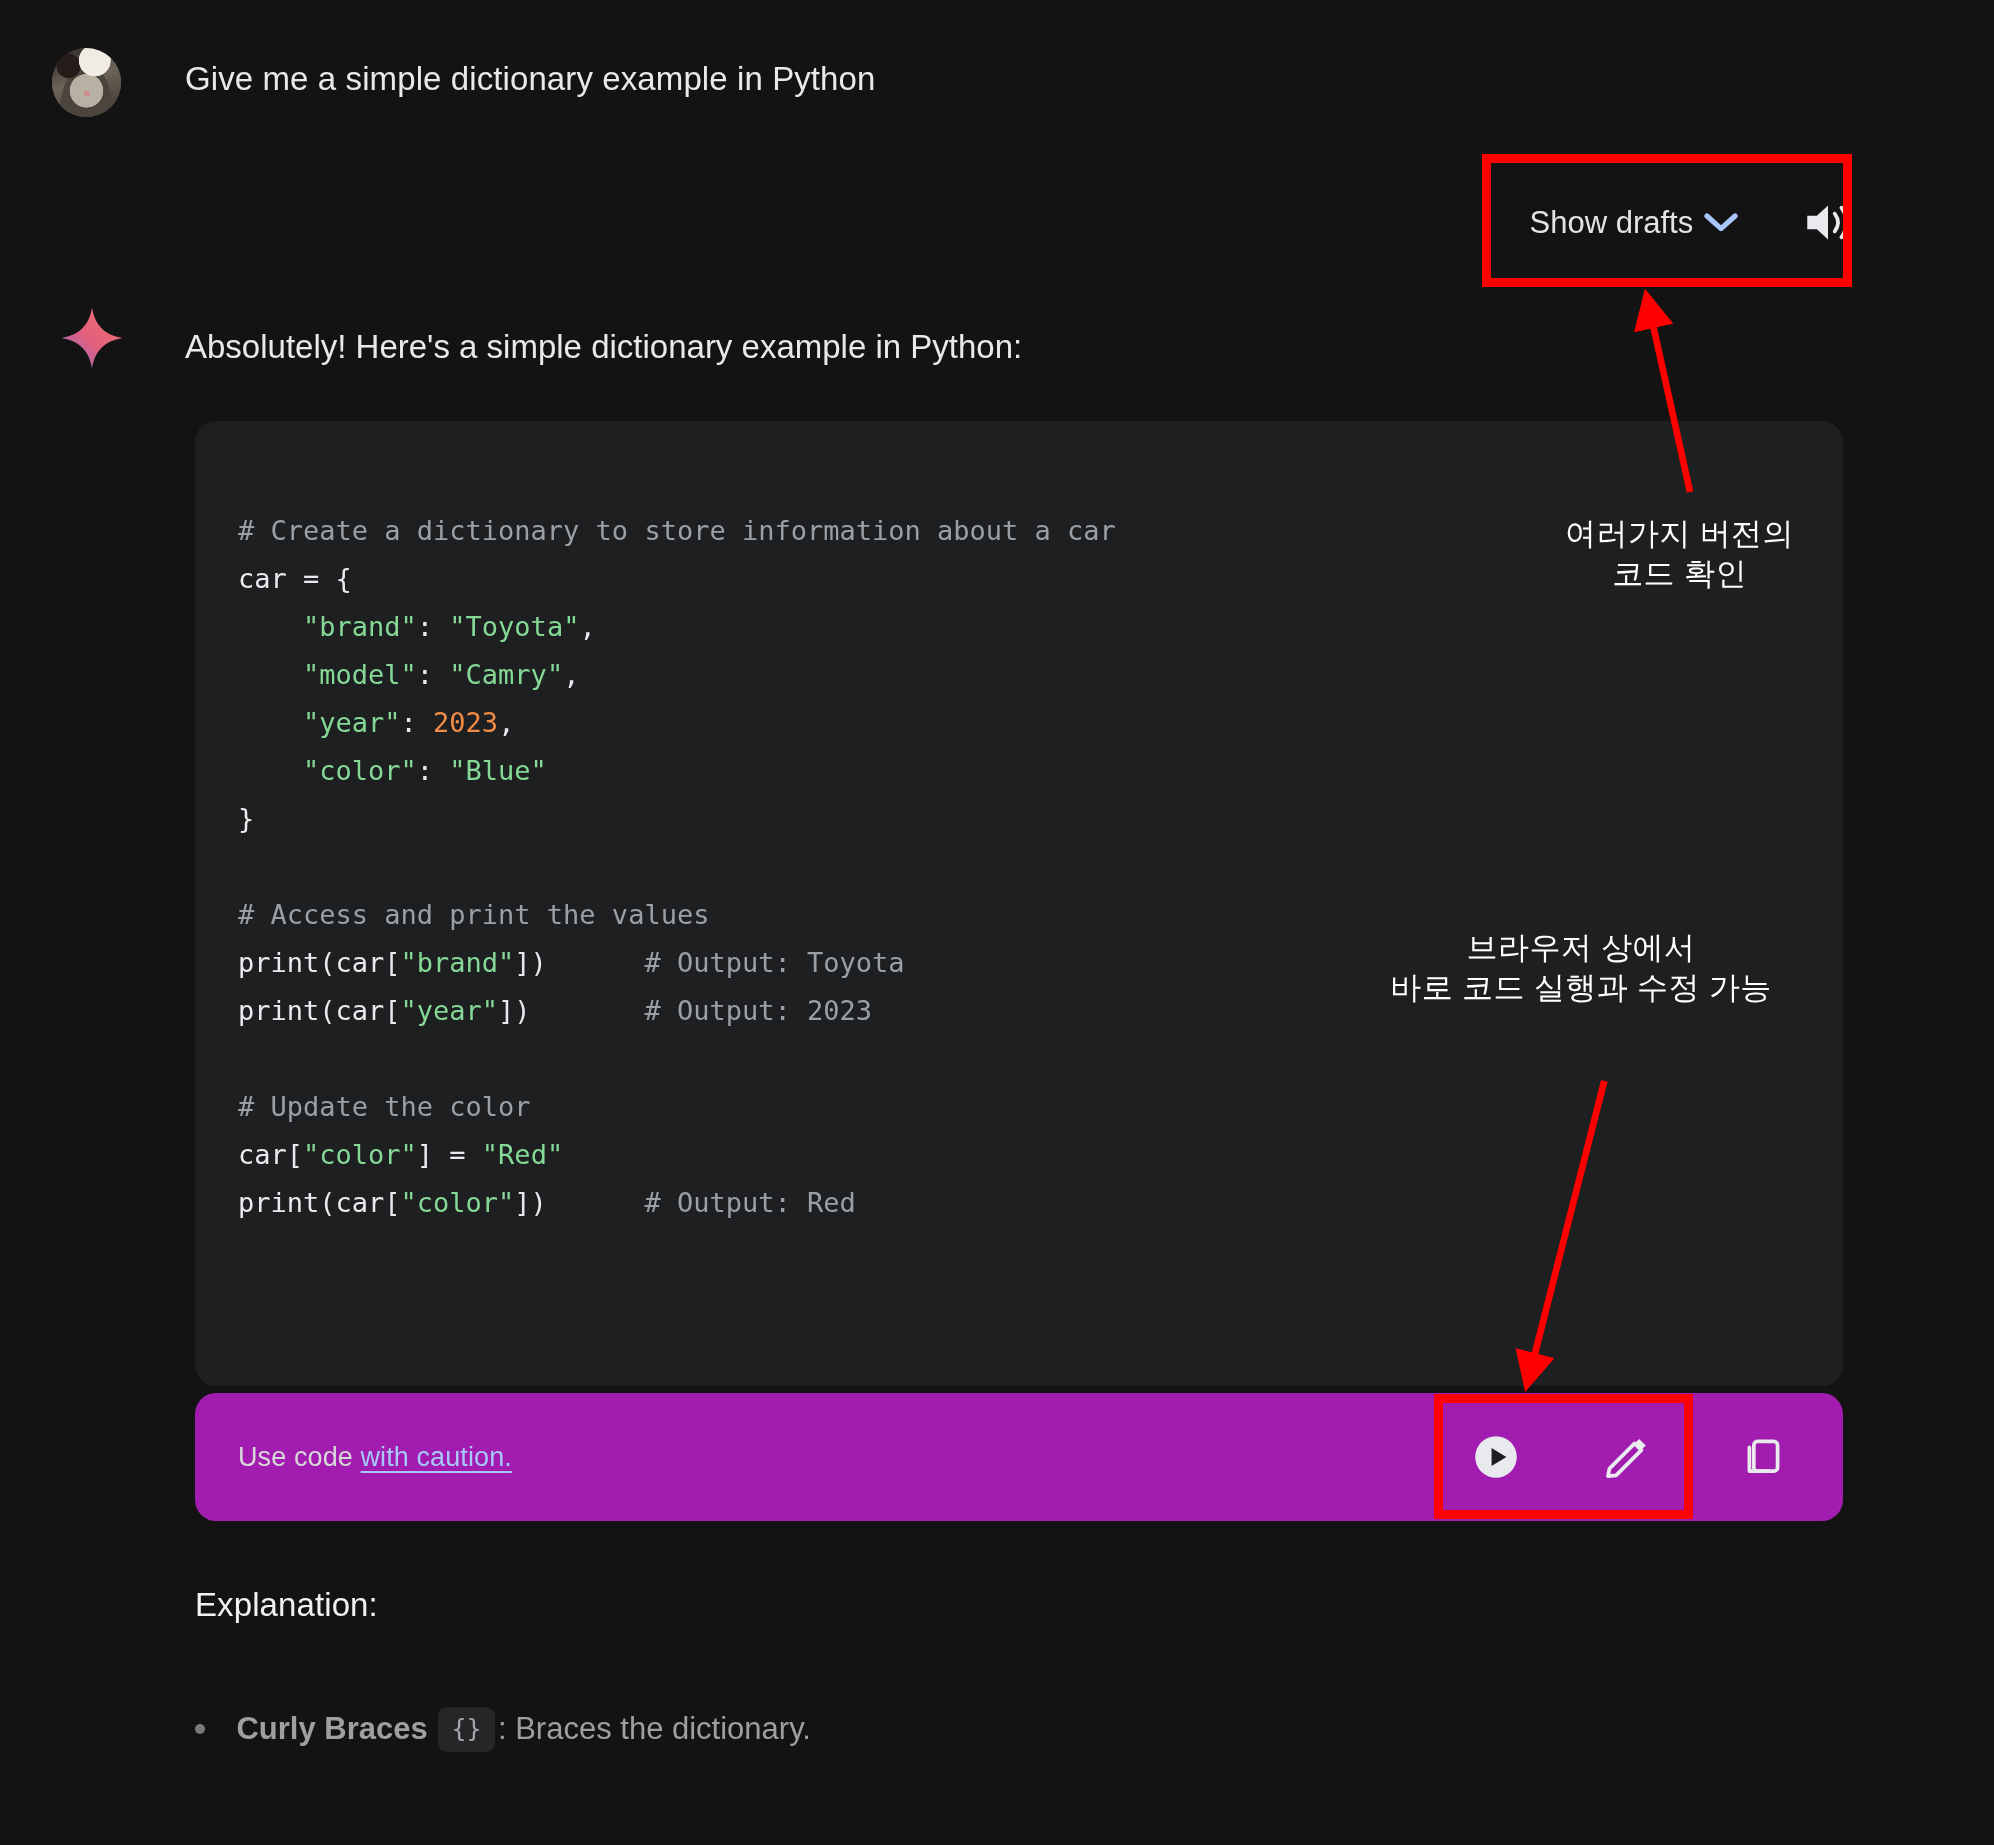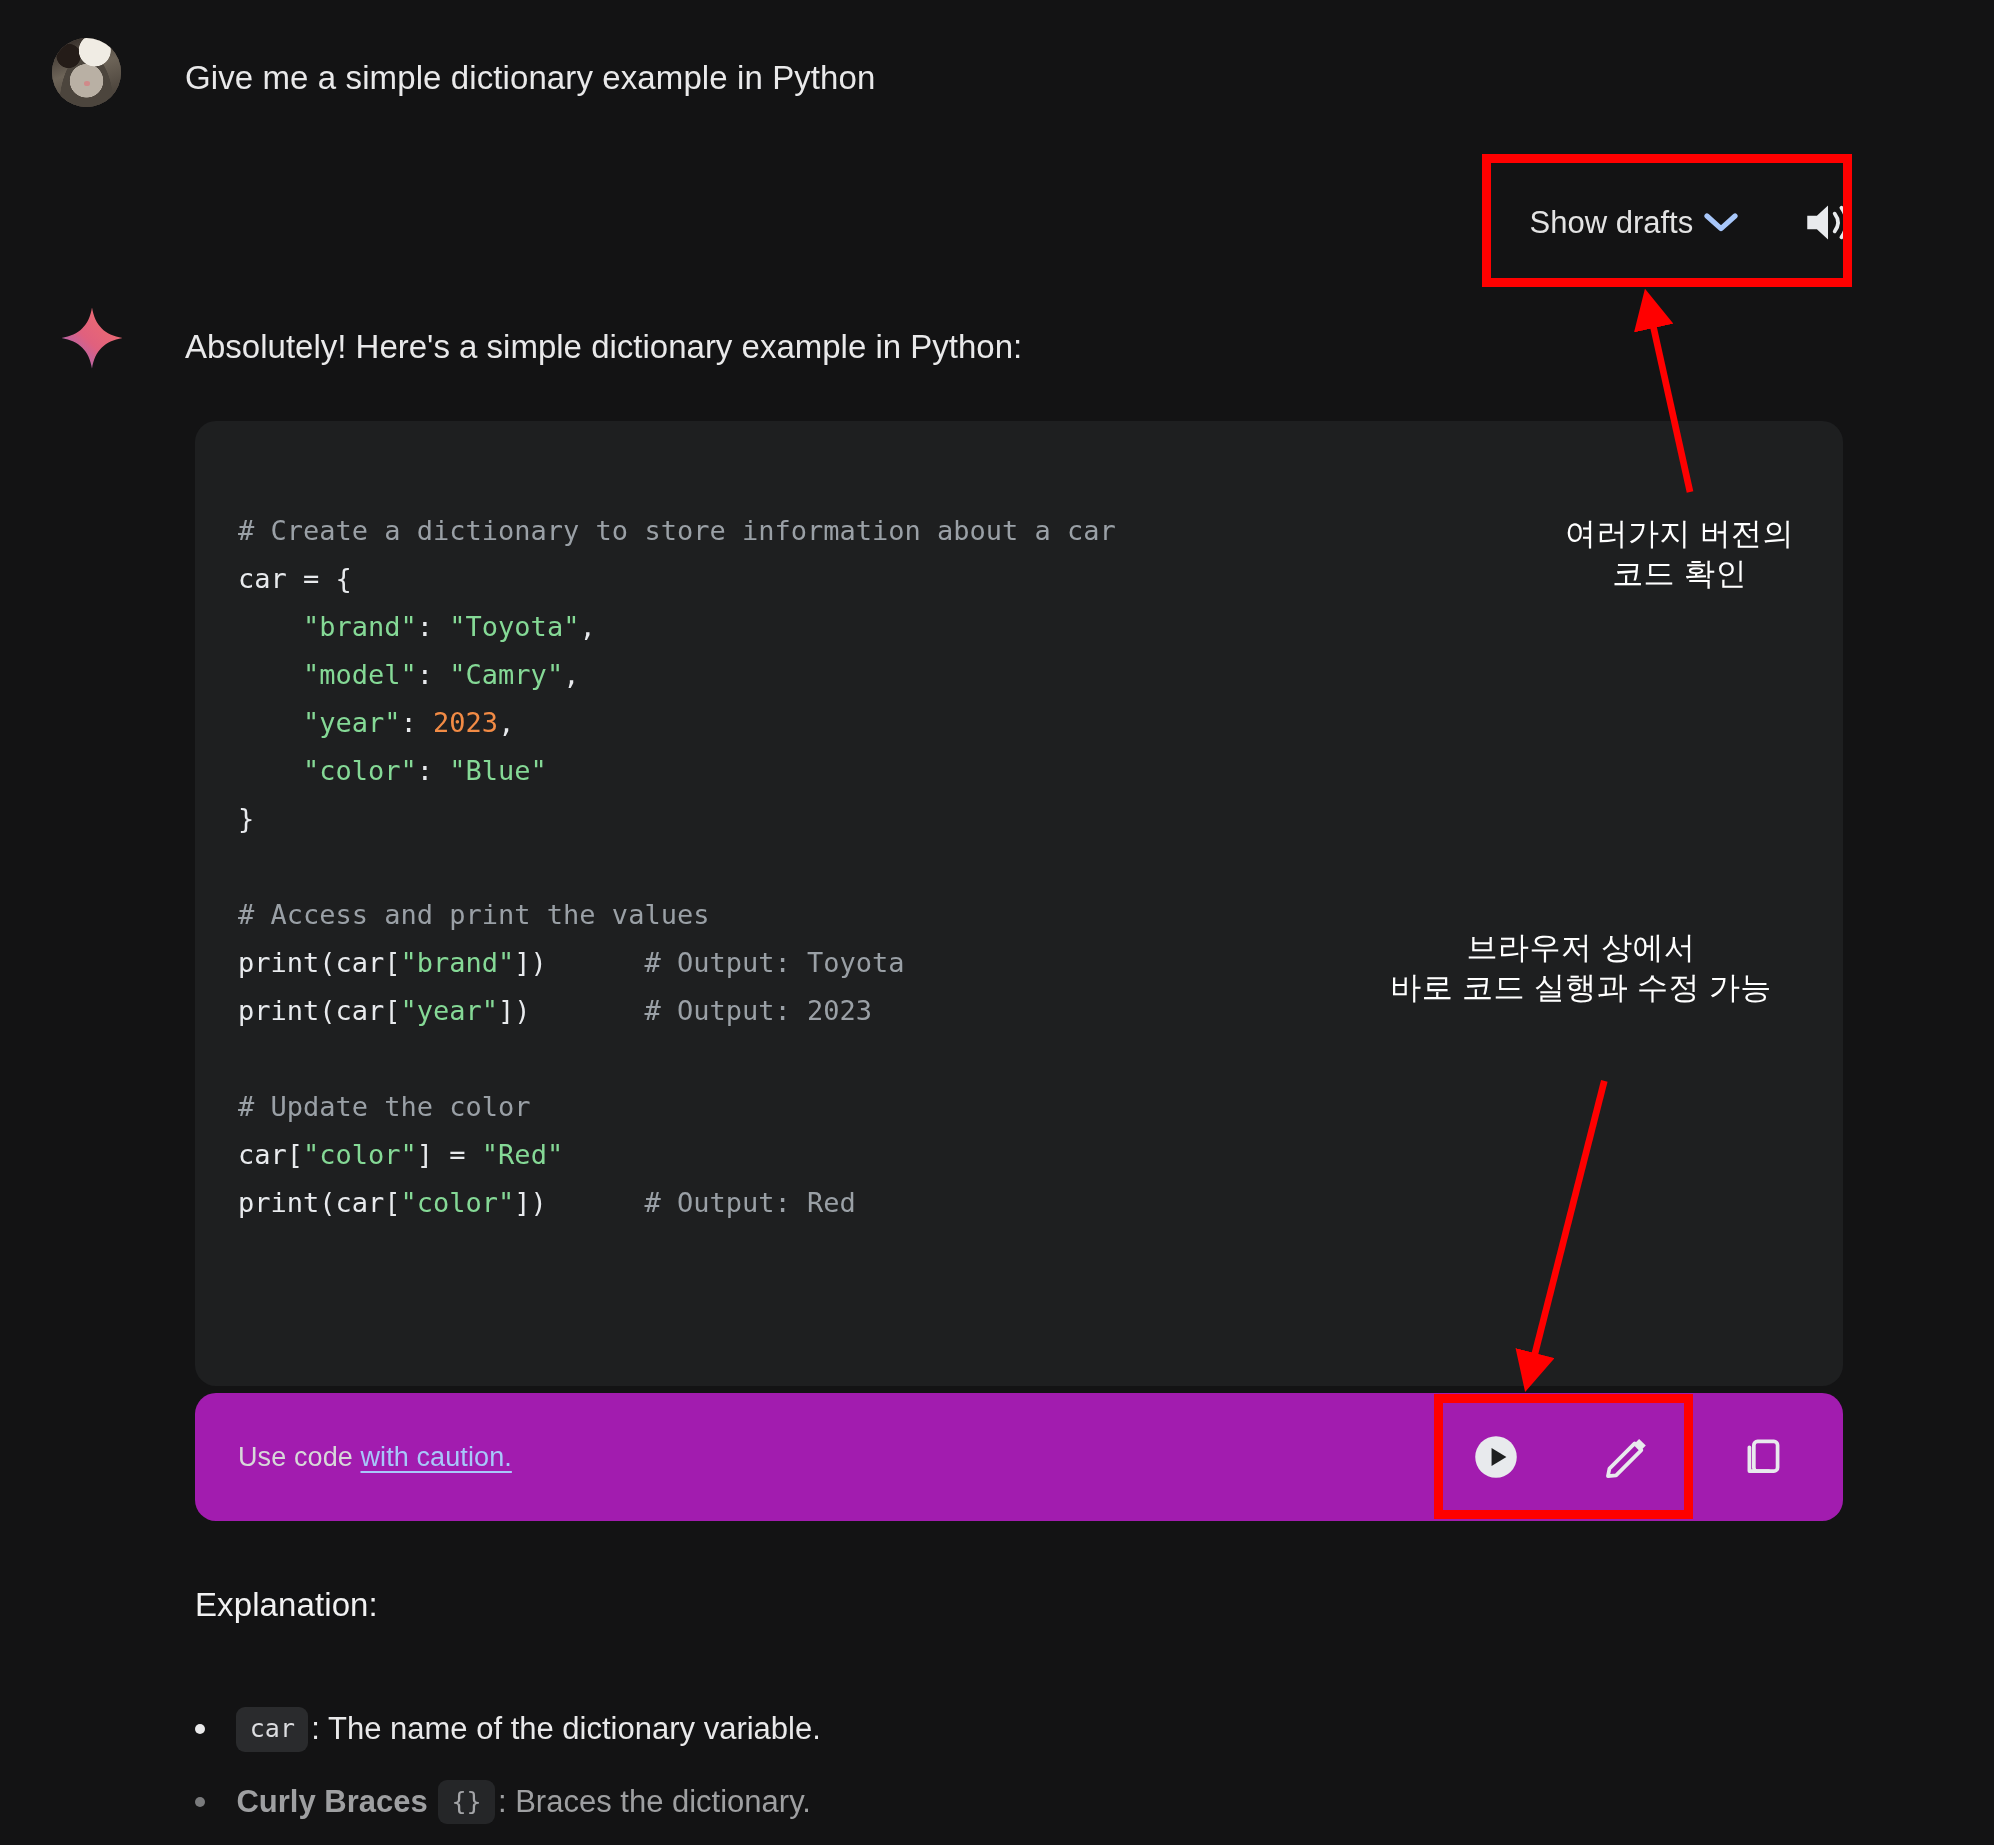--- a/index.html
+++ b/index.html
@@ -11,23 +11,23 @@
   }
   body {
     font-family: "Liberation Sans", sans-serif;
     color: #e3e3e3;
     position: relative;
   }
 
   
   #user-row {
     position: absolute;
-    left: 52px; top: 38px;
+    left: 52px; top: 48px;
     display: flex;
-    align-items: center;
+    align-items: flex-start;
     gap: 0;
   }
   #avatar {
     width: 69px; height: 69px;
     border-radius: 50%;
     overflow: hidden;
     flex: 0 0 auto;
     background: #6a6055;
     position: relative;
   }
@@ -323,25 +323,20 @@
     <marker id="ah" markerWidth="6" markerHeight="6" refX="3.2" refY="3" orient="auto">
       <path d="M0,0 L6,3 L0,6 z" fill="#ff0000"></path>
     </marker>
   </defs>
   <line x1="2267" y1="660" x2="2212" y2="412" stroke="#ff0000" stroke-width="9" marker-end="url(#ah)"></line>
   <line x1="2152" y1="1450" x2="2052" y2="1843" stroke="#ff0000" stroke-width="9" marker-end="url(#ah)"></line>
 </svg>
 
 <div id="explanation-title">Explanation:</div>
 <ul id="bullets">
-    <li>
-      <span class="dot"></span>
-      <code class="inline">car</code>
-      <span>: The name of the dictionary variable.</span>
-    </li>
     <li class="faded">
       <span class="dot"></span>
       <span class="bold-term">Curly Braces</span>
       <code class="inline">{}</code>
       <span>: Braces the dictionary.</span>
     </li>
   </ul>
 
 
 </body></html>

